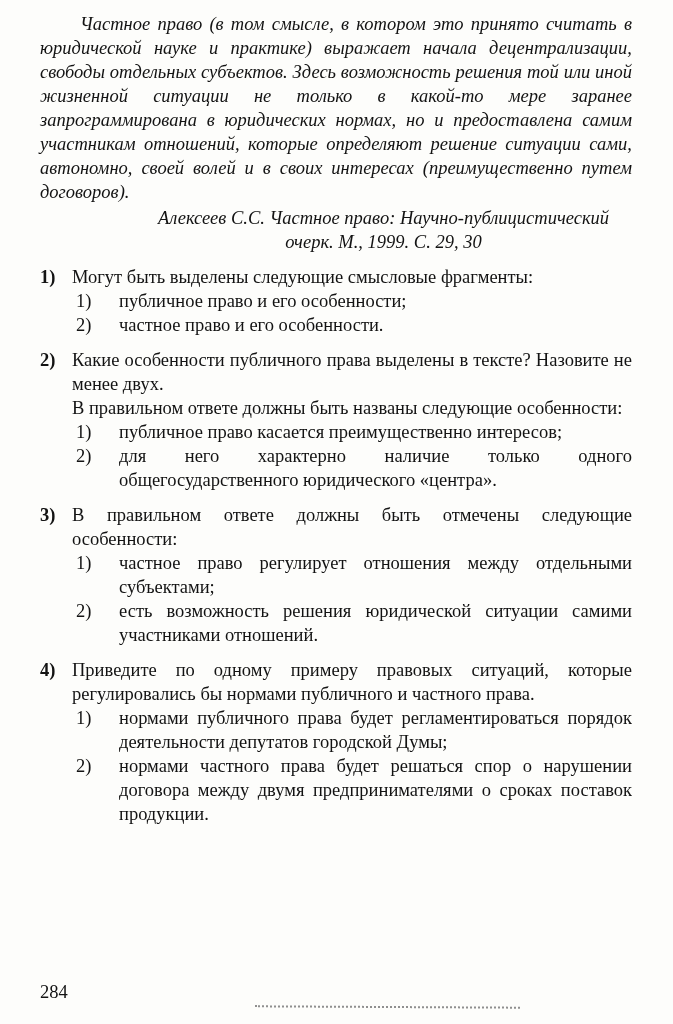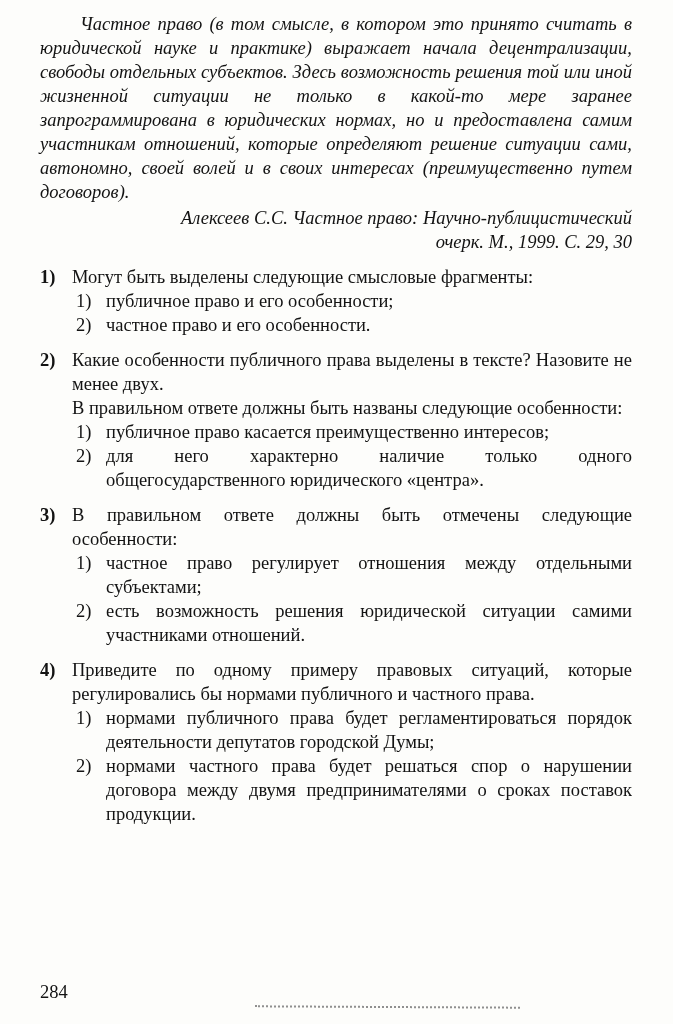--- a/index.html
+++ b/index.html
@@ -17,21 +17,21 @@
   .page { padding: 12px 41px 0 40px; }
 
   .intro {
     text-align: justify;
     text-indent: 40px;
     font-style: italic;
   }
 
   .citation {
     font-style: italic;
-    text-align: right;
+    text-align: center;
     margin: 2px 0 6px 95px;
   }
 
   .question {
     display: flex;
     margin-top: 11px;
   }
   .q-num {
     flex: 0 0 32px;
     width: 32px;
@@ -43,20 +43,21 @@
   }
   .subitem { display: flex; }
   .sub-num {
     flex: 0 0 30px;
     width: 30px;
     padding-left: 4px;
   }
   .sub-text {
     flex: 1;
     text-align: justify;
+    margin-left: 13px;
   }
   .q-note { text-align: justify; }
 
   .u { text-underline-offset: 2px; }
 
   .page-number {
     position: absolute;
     left: 40px;
     bottom: 20px;
   }

